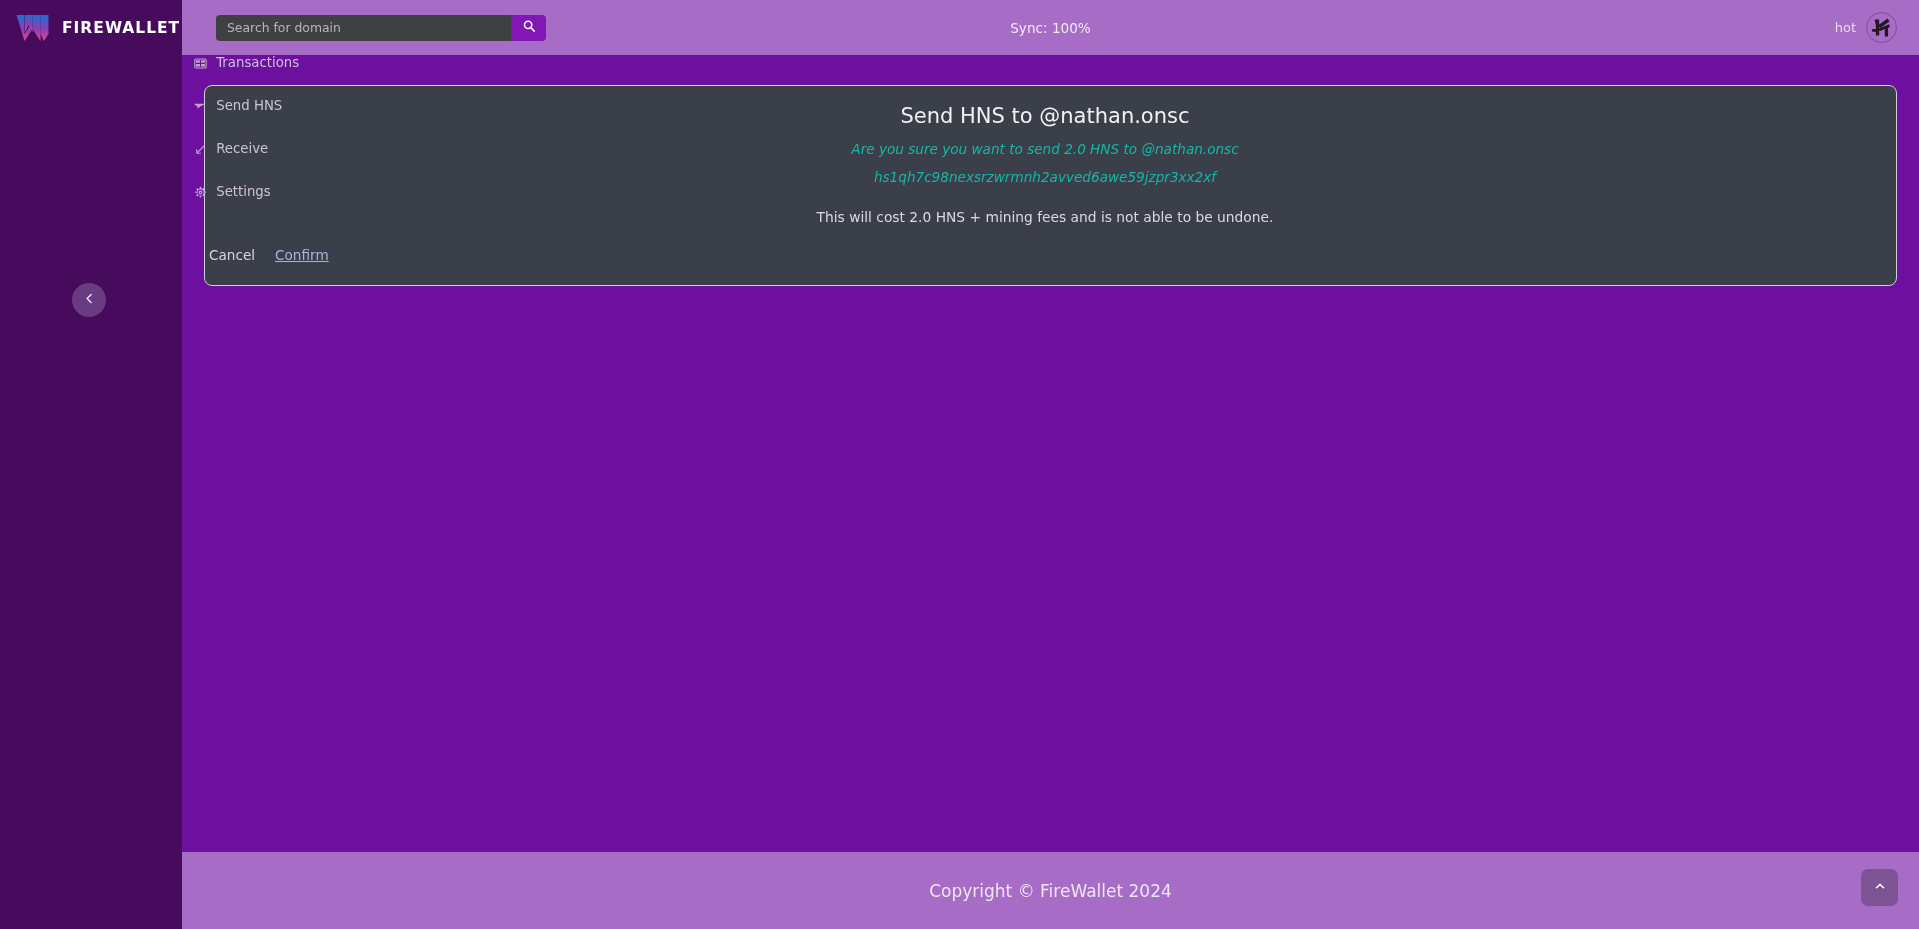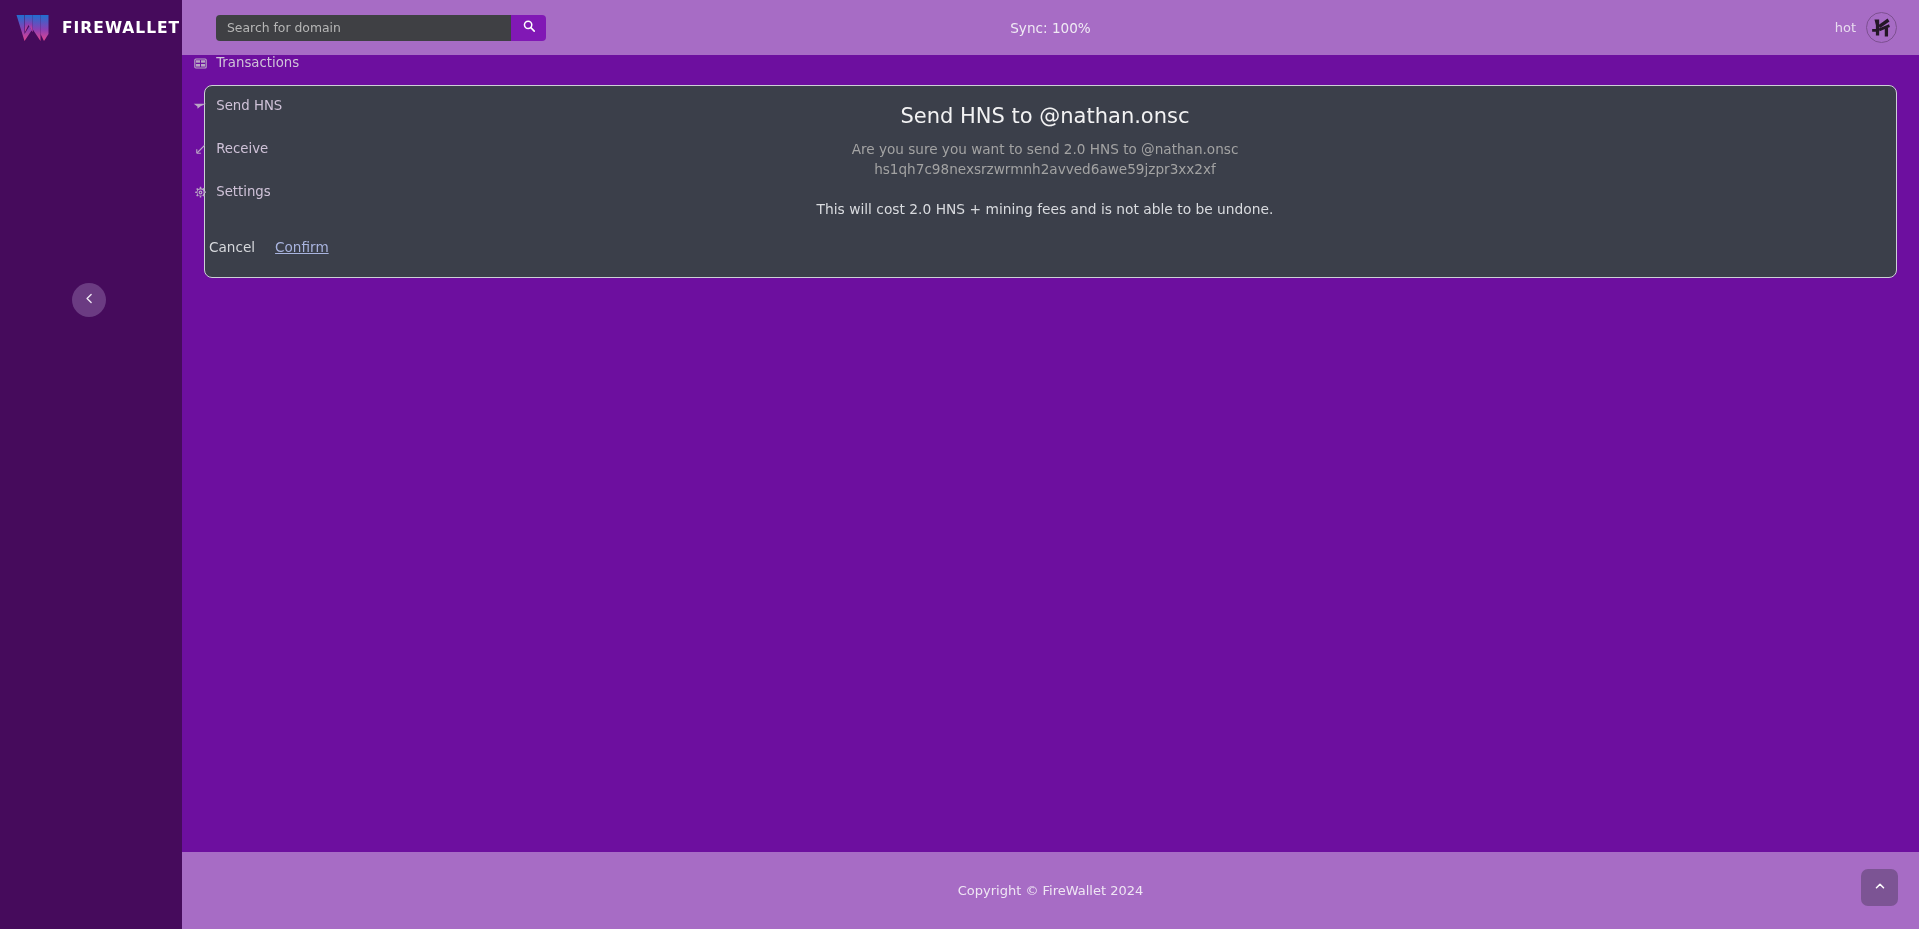--- a/index.html
+++ b/index.html
@@ -141,24 +141,25 @@
     padding: 18px 15px 22px 4px;
     text-align: center;
   }
   .card-title {
     color: #f2f2f3;
     font-size: 21px;
     font-weight: 400;
     margin: 0 0 11px 0;
   }
   .card-line {
-    color: #a3a3a3;
+    color: #14b8a6;
     font-size: 13.6px;
     line-height: 20px;
-    margin: 0;
+    margin: 8px;
+    font-style: italic;
   }
   .card-cost {
     color: #d9dbdf;
     font-size: 13.8px;
     margin: 22px 0 15px 0;
   }
   .card-actions {
     margin-top: 22px;
     display: flex; align-items: center; gap: 20px;
   }
@@ -173,21 +174,21 @@
     text-decoration: underline;
     cursor: pointer;
   }
 
   .footer {
     height: 77px; min-height: 77px;
     background: #a76cc5;
     display: flex; align-items: center; justify-content: center;
     position: relative;
   }
-  .footer-text { color: #efe6f4; font-size: 13px; text-align: center; }
+  .footer-text { color: #efe6f4; font-size: 17px; text-align: center; }
   .to-top-btn {
     position: absolute;
     right: 21px; top: 17px;
     width: 37px; height: 37px;
     border-radius: 7px;
     background: #7c5494;
     border: none;
     display: flex; align-items: center; justify-content: center;
     cursor: pointer;
     padding: 0;

